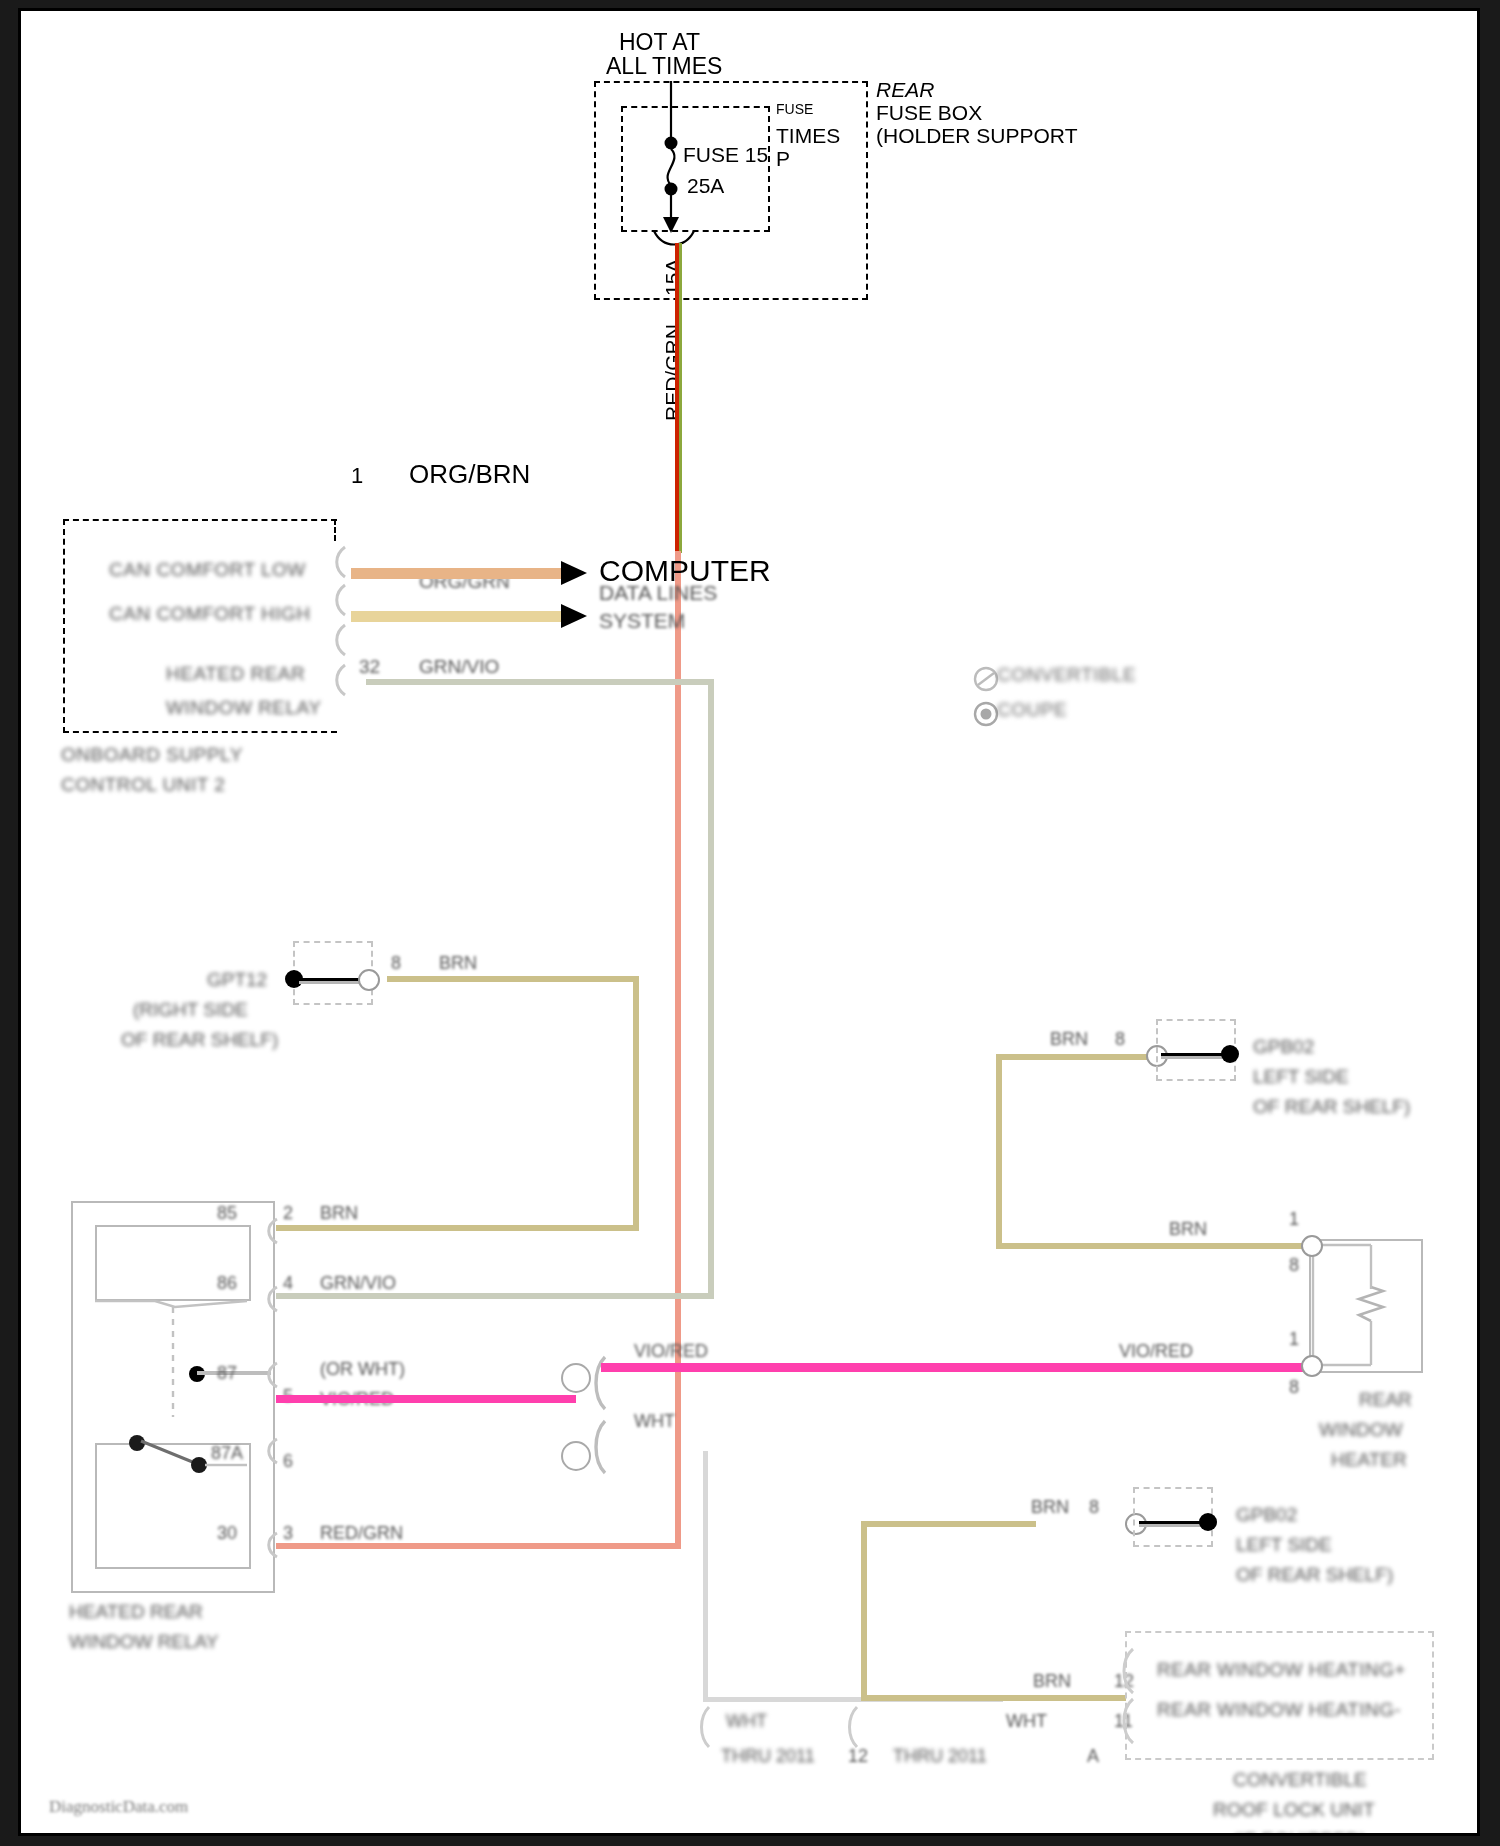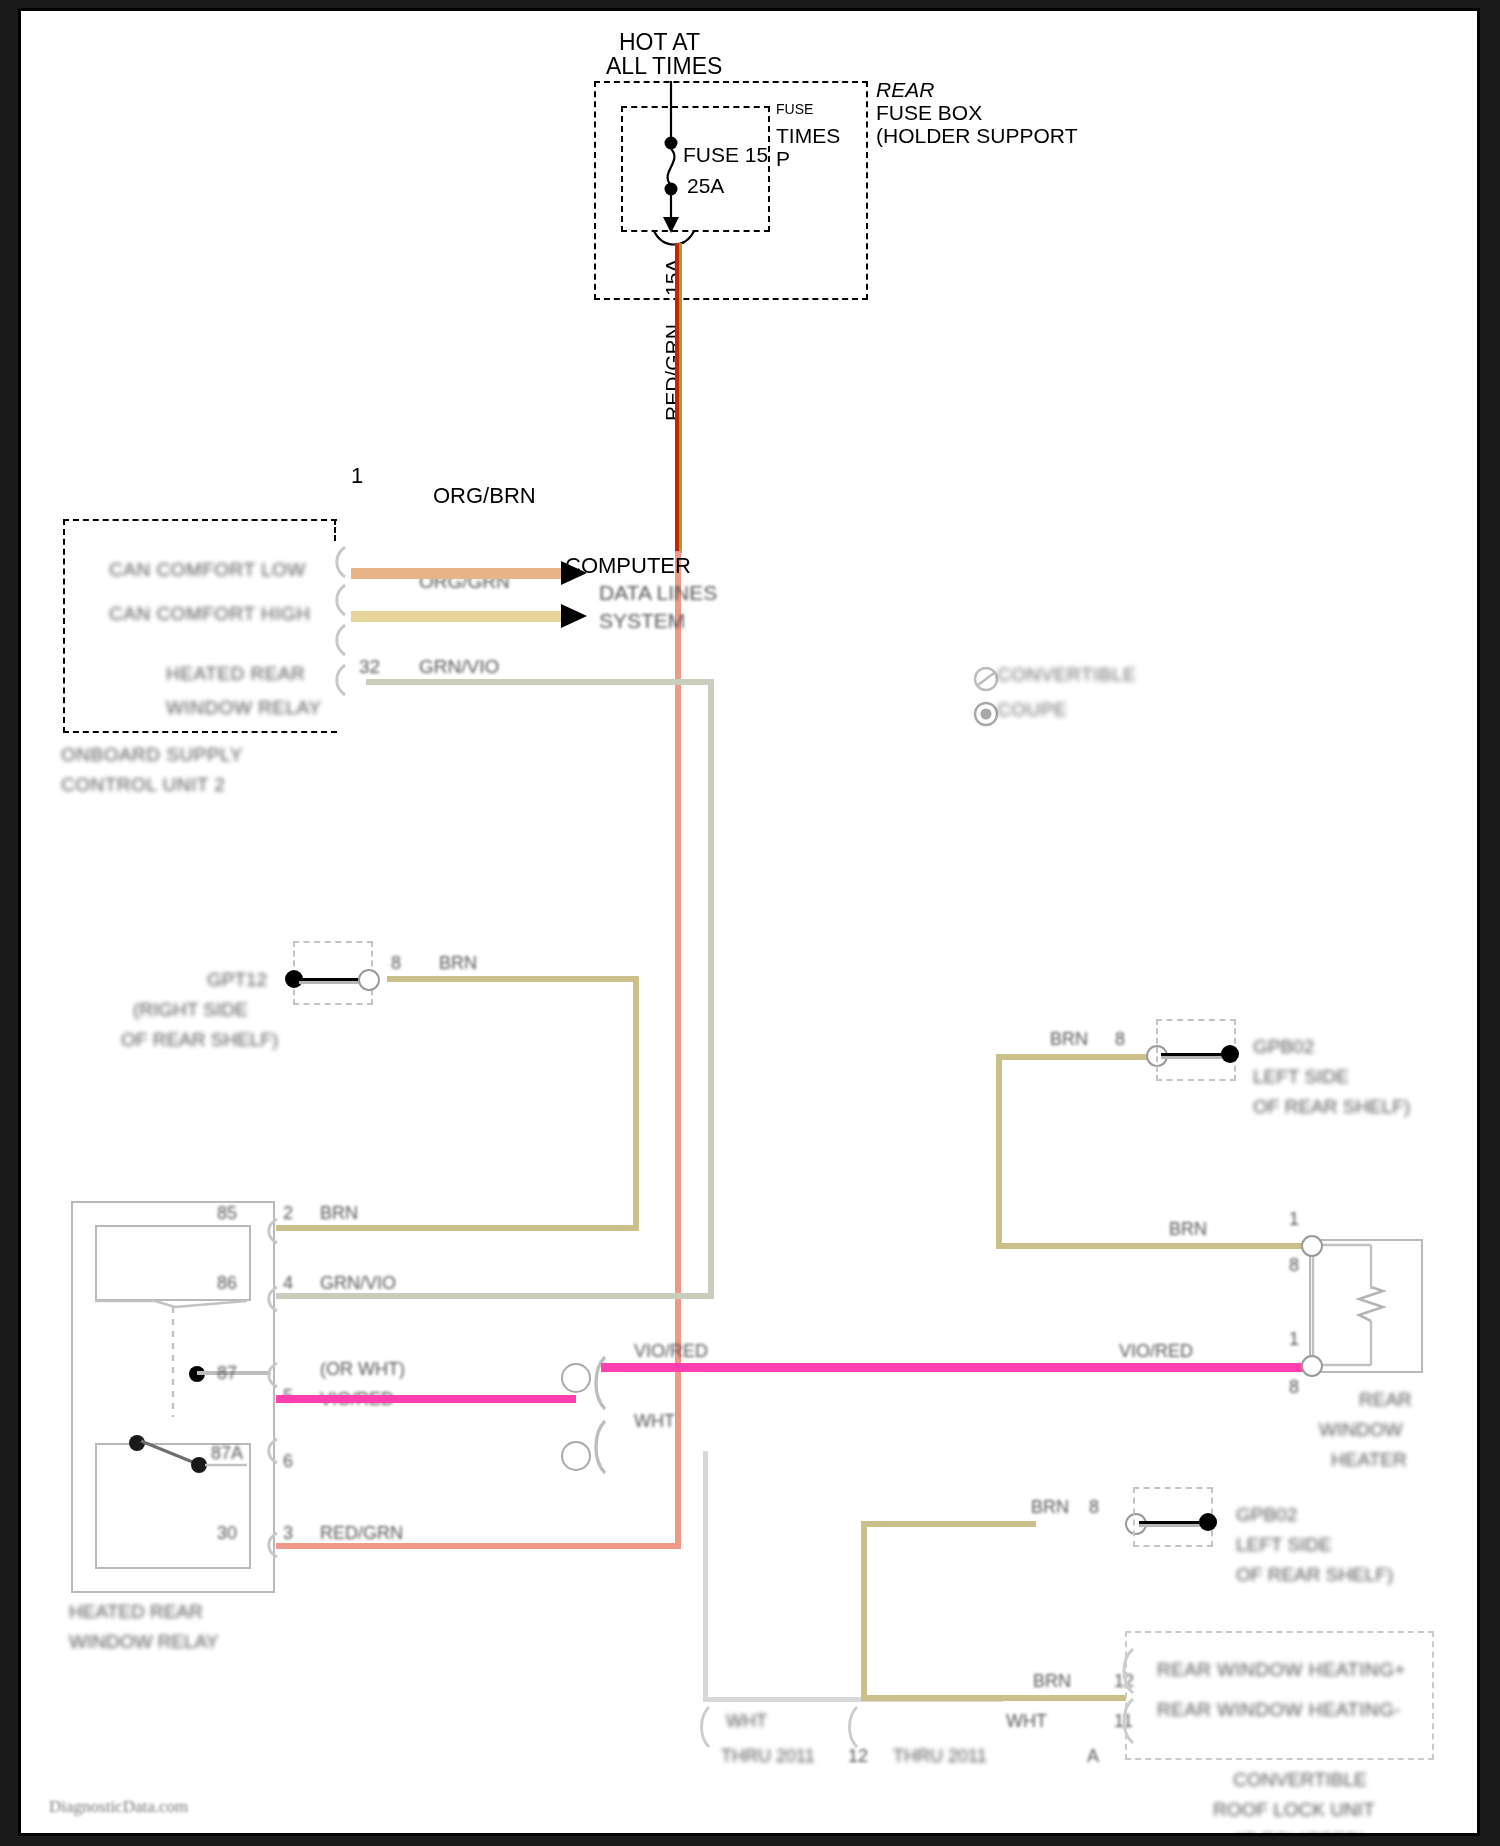--- a/index.html
+++ b/index.html
@@ -90,31 +90,31 @@
   <div class="lbl blur" style="left:40px;top:763px;font-size:19px;letter-spacing:0.5px;">CONTROL UNIT 2</div>
 
   <svg style="left:310px;top:528px;" width="40" height="190">
     <path d="M14 8 C 3 16, 3 30, 14 38" stroke="#c8c8c8" stroke-width="3" fill="none"></path>
     <path d="M14 46 C 3 54, 3 68, 14 76" stroke="#c8c8c8" stroke-width="3" fill="none"></path>
     <path d="M14 86 C 3 94, 3 108, 14 116" stroke="#c8c8c8" stroke-width="3" fill="none"></path>
     <path d="M14 126 C 3 134, 3 148, 14 156" stroke="#c8c8c8" stroke-width="3" fill="none"></path>
   </svg>
 
   <div class="lbl sharp" style="left:330px;top:452px;font-size:22px;">1</div>
-  <div class="lbl sharp" style="left:388px;top:472px;font-size:22px;margin-left:24px;">ORG/BRN</div>
+  <div class="lbl sharp" style="left:388px;top:448px;font-size:26px;">ORG/BRN</div>
   <div class="lbl blur-s" style="left:398px;top:560px;font-size:19px;">ORG/GRN</div>
 
   <div class="wire" style="left:330px;top:557px;width:215px;height:11px;background:#e8b487;"></div>
   <div class="wire" style="left:330px;top:600px;width:215px;height:11px;background:#e8d49a;"></div>
   <svg style="left:540px;top:548px;" width="40" height="80">
     <polygon points="0,2 26,14 0,26" fill="#000"></polygon>
     <polygon points="0,45 26,57 0,69" fill="#000"></polygon>
   </svg>
 
-  <div class="lbl sharp" style="left:544px;top:542px;font-size:22px;">COMPUTER</div>
+  <div class="lbl sharp" style="left:578px;top:542px;font-size:30px;">COMPUTER</div>
   <div class="lbl blur-s" style="left:578px;top:570px;font-size:21px;">DATA LINES</div>
   <div class="lbl blur-s" style="left:578px;top:598px;font-size:21px;">SYSTEM</div>
 
   <div class="lbl blur-s" style="left:338px;top:645px;font-size:19px;">32</div>
   <div class="lbl blur-s" style="left:398px;top:645px;font-size:19px;">GRN/VIO</div>
 
   <div class="wire" style="left:345px;top:668px;width:348px;height:6px;background:#c9cdbc;"></div>
   <div class="wire" style="left:687px;top:668px;width:6px;height:620px;background:#c9cdbc;"></div>
   <div class="wire" style="left:255px;top:1282px;width:438px;height:6px;background:#c9cdbc;"></div>
 

